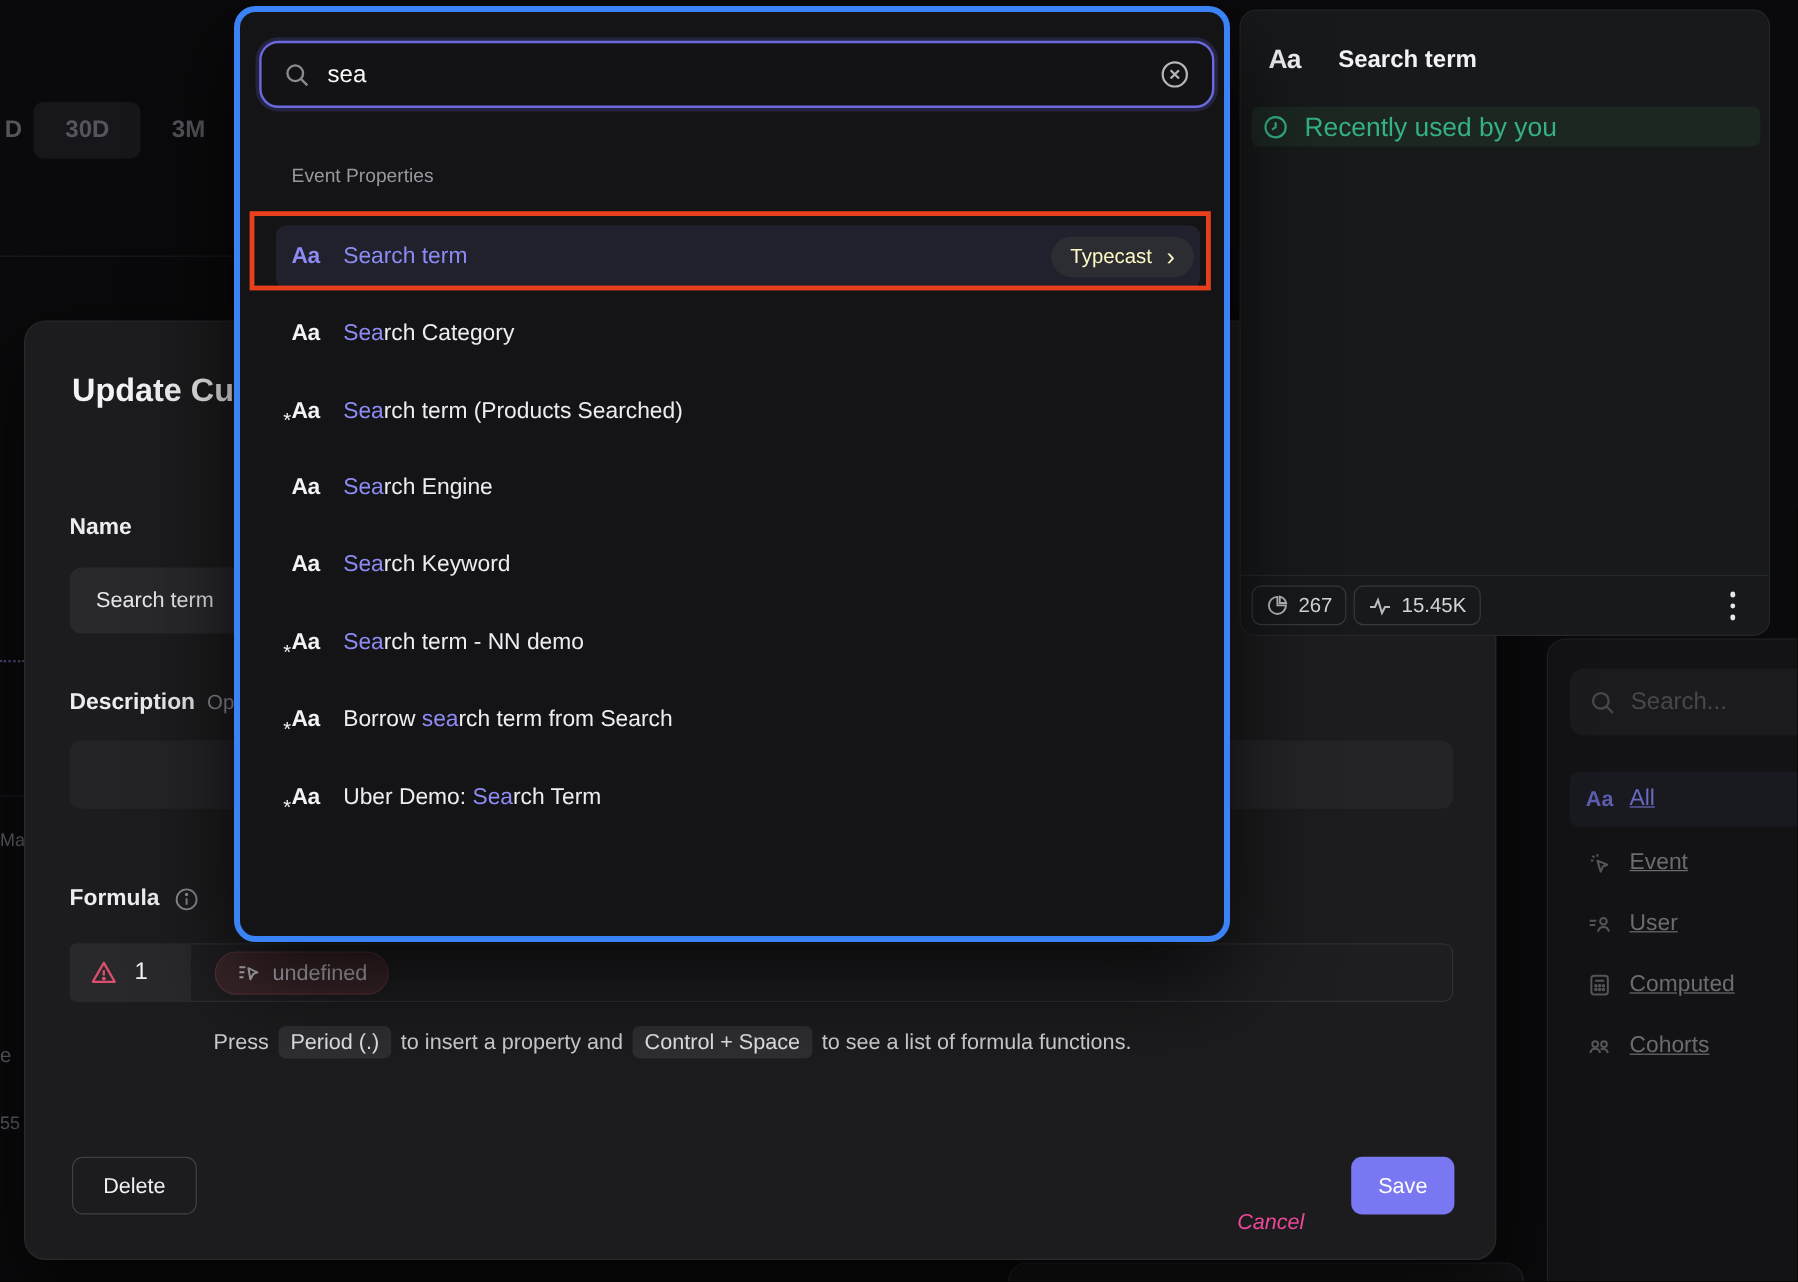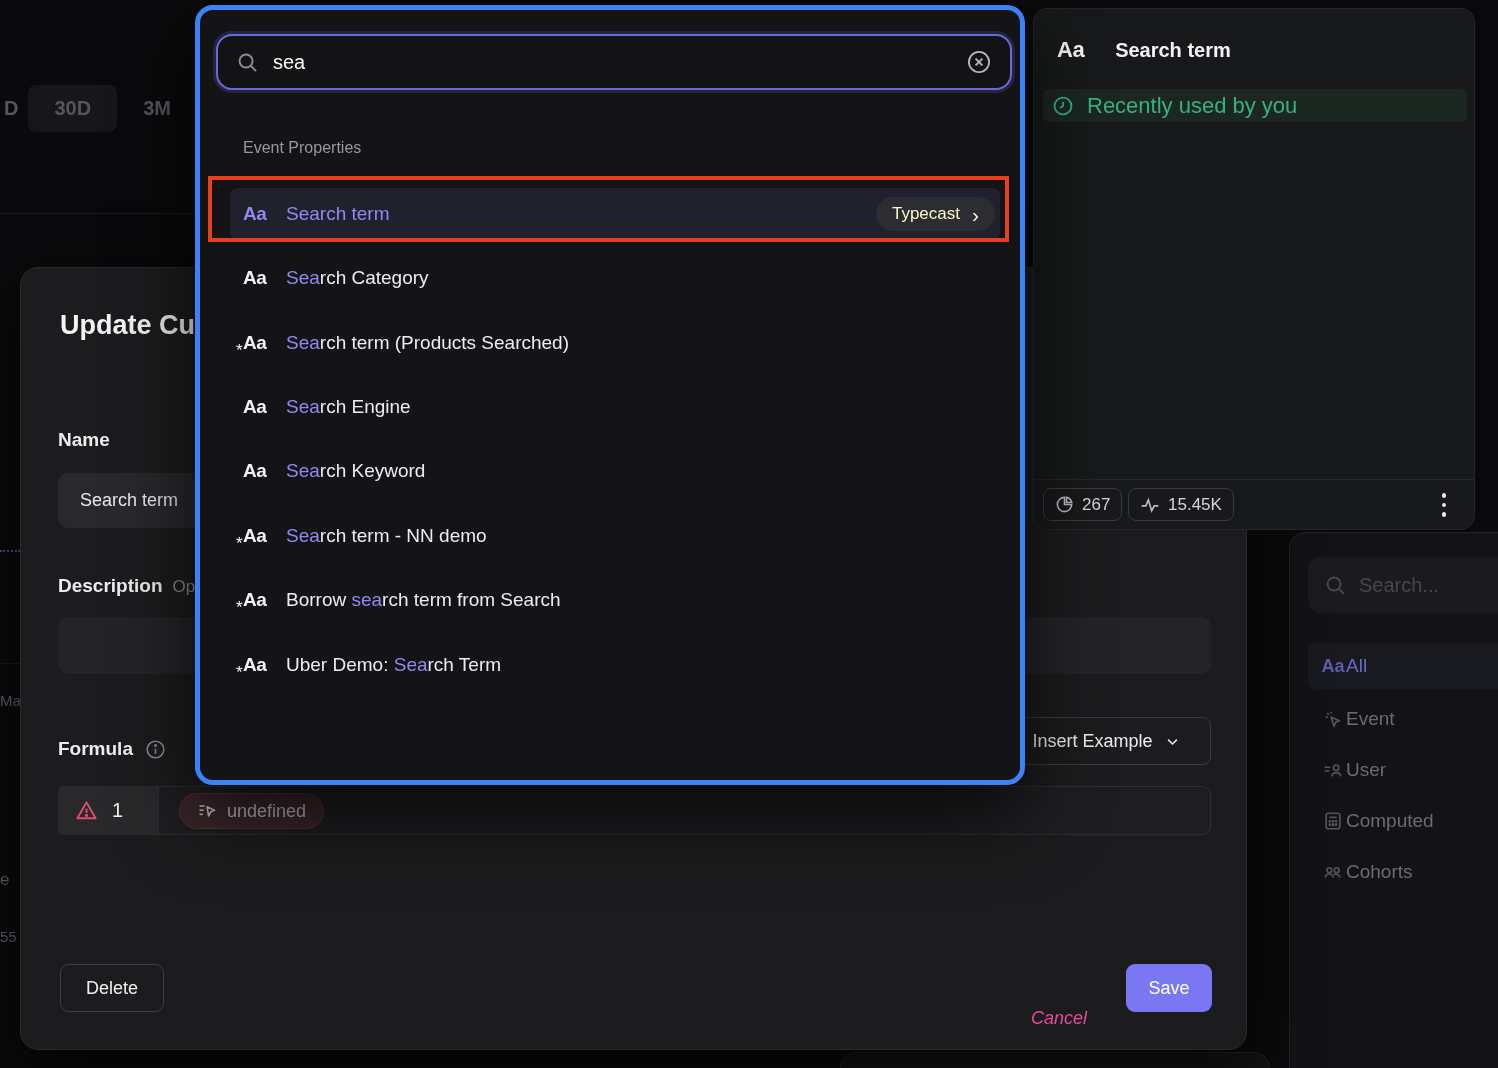--- a/index.html
+++ b/index.html
@@ -82,21 +82,21 @@
   
   .filter-panel { position:absolute; left:1289px; top:532px; width:240px; height:560px; background:#131315; border:1px solid #232327; border-radius:16px; z-index:1; }
   .fp-search { position:absolute; left:18px; top:24px; width:204px; height:56px; background:#1b1b1e; border-radius:12px; display:flex; align-items:center; }
   .fp-search svg { margin-left:16px; color:#47474d; }
   .fp-input { flex:1; background:transparent; border:none; outline:none; color:#6a6a70; font-size:20px; padding:0 12px; font-family:"Liberation Sans",sans-serif; width:80px; }
   .fp-input::placeholder { color:#47474d; }
   .fp-row { position:absolute; left:18px; width:204px; height:46px; border-radius:8px; display:flex; align-items:center; cursor:pointer; color:#6b6b71; font-size:19px; }
   .fp-row.selected { background:#191920; color:#6a6ac0; }
   .fp-row .fp-ic { width:26px; margin-left:12px; display:flex; justify-content:center; color:#54545a; }
   .fp-row.selected .fp-ic { color:#5d5dae; font-size:18px; font-weight:700; }
-  .fp-label { margin-left:0; }
+  .fp-label { margin-left:12px;text-decoration:underline; }
 </style>
 </head>
 <body>
 
 <div class="screen">
 
   <div class="bg-tabs">
     <div class="bg-tab partial">D</div>
     <div class="bg-tab selected">30D</div>
     <div class="bg-tab">3M</div>
@@ -125,28 +125,20 @@
       <span>Formula</span>
       <span style="display:flex;">
         <svg width="21" height="21" viewBox="0 0 24 24" fill="none" stroke="#8a8a92" stroke-width="1.8">
             <circle cx="12" cy="12" r="9.5"></circle>
             <line x1="12" y1="11" x2="12" y2="17"></line>
             <circle cx="12" cy="7.3" r="0.8" fill="#8a8a92"></circle>
           </svg>
       </span>
     </div>
 
-    <button class="insert-example">
-      <span>Insert Example</span>
-      <span style="display:flex;">
-        <svg width="15" height="15" viewBox="0 0 24 24" fill="none" stroke="#ededf0" stroke-width="2.4">
-            <polyline points="5 9 12 16 19 9"></polyline>
-          </svg>
-      </span>
-    </button>
 
     <div class="formula-gutter">
       <span style="display:flex;">
         <svg width="23" height="23" viewBox="0 0 24 24" fill="none" stroke="#dd4f6e" stroke-width="2">
             <path d="M12 3.5 L21.5 20 H2.5 Z" stroke-linejoin="round"></path>
             <line x1="12" y1="10" x2="12" y2="14.5"></line>
             <circle cx="12" cy="17.2" r="0.7" fill="#dd4f6e"></circle>
           </svg>
       </span>
       <span>1</span>
@@ -158,20 +150,27 @@
               <line x1="3" y1="6" x2="9" y2="6"></line>
               <line x1="3" y1="11" x2="8" y2="11"></line>
               <line x1="3" y1="16" x2="7" y2="16"></line>
               <path d="M12 7l9 4.2-4.2 1.6L14 18z" fill="none" stroke-linejoin="round"></path>
             </svg>
         </span>
         <span>undefined</span>
       </div>
     </div>
 
+    <div class="formula-hint">
+      <span>Press</span>
+      <span class="kbd">Period (.)</span>
+      <span>to insert a property and</span>
+      <span class="kbd">Control + Space</span>
+      <span>to see a list of formula functions.</span>
+    </div>
 
     <button class="btn btn-delete">Delete</button>
     <button class="btn btn-cancel">Cancel</button>
     <button class="btn btn-save" style="background:#7a77f3;">Save</button>
   </div>
 
   <div class="dropdown">
     <div class="dd-search">
       <svg class="mag" width="23" height="23" viewBox="0 0 24 24" fill="none" stroke="currentColor" stroke-width="2">
           <circle cx="10.5" cy="10.5" r="6.8"></circle>

